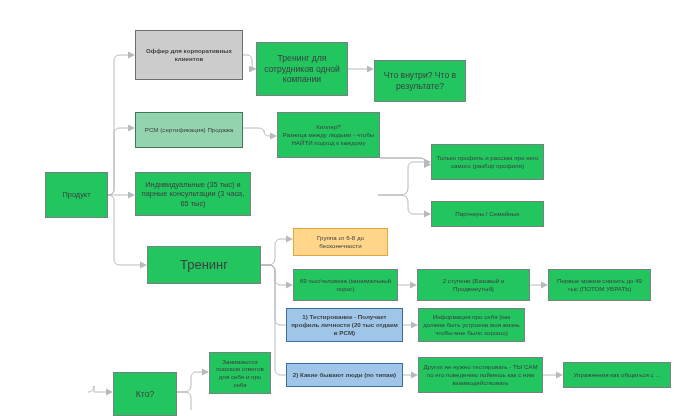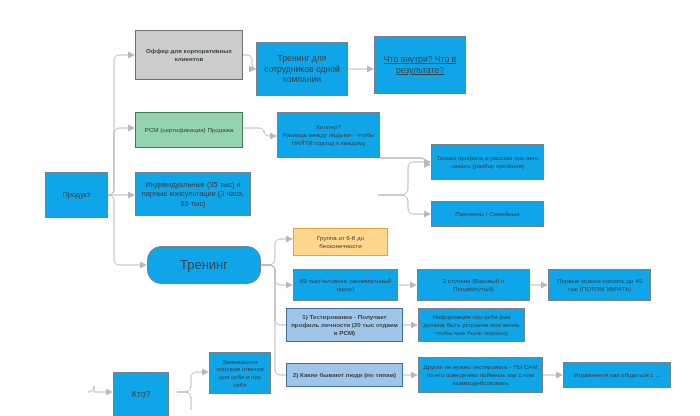--- a/index.html
+++ b/index.html
@@ -12,21 +12,21 @@
   }
   #canvas{position:absolute;inset:0;width:700px;height:416px;}
   .node{
     position:absolute;
     box-sizing:border-box;
     display:flex;
     align-items:center;
     justify-content:center;
     text-align:center;
     color:#3c4043;
-    background:#0ea5e9;
+    background:#22c55e;
     border:1px solid #7a7f85;
     line-height:1.25;
     padding:2px 4px;
     white-space:pre-line;
   }
   .n-xs{font-size:6.2px;}
   .n-sm{font-size:7.4px;}
   .n-md{font-size:8.6px;}
   .n-lg{font-size:13px;}
   .fill-gray{background:#cccccc;border-color:#6b7075;}
@@ -111,50 +111,50 @@
 
     <path d="M177 392 H184 Q191 392 191 398 V410"></path>
   </svg>
 
   <div class="node n-sm" style="left:45px;top:172px;width:63px;height:46px;">Продукт</div>
 
   <div class="node n-xs bold fill-gray" style="left:135px;top:30px;width:108px;height:50px;">Оффер для корпоративных клиентов</div>
 
   <div class="node n-md" style="left:256px;top:42px;width:92px;height:54px;">Тренинг для сотрудников одной компании</div>
 
-  <div class="node n-md" style="left:374px;top:36px;width:92px;height:58px;text-decoration:underline;">Что внутри? Что в результате?</div>
+  <div class="node n-md" style="left:374px;top:60px;width:92px;height:42px;">Что внутри? Что в результате?</div>
 
   <div class="node n-xs fill-green" style="left:135px;top:112px;width:108px;height:36px;">PCM (сертификация) Продажа</div>
 
   <div class="node n-xs" style="left:277px;top:112px;width:103px;height:46px;">Киллер?
 Разница между людьми - чтобы НАЙТИ подход к каждому</div>
 
   <div class="node n-sm" style="left:135px;top:172px;width:116px;height:44px;">Индивидуальные (35 тыс) и парные консультации (3 часа, 65 тыс)</div>
 
   <div class="node n-xs" style="left:431px;top:144px;width:113px;height:36px;">Только профиль и рассказ про него самого (разбор профиля)</div>
 
   <div class="node n-xs" style="left:431px;top:201px;width:113px;height:26px;">Партнеры / Семейные</div>
 
-  <div class="node n-lg" style="left:147px;top:246px;width:114px;height:38px;border-radius:14px;">Тренинг</div>
+  <div class="node n-lg" style="left:147px;top:246px;width:114px;height:38px;">Тренинг</div>
 
   <div class="node n-xs fill-orange" style="left:293px;top:228px;width:95px;height:28px;">Группа от 6-8 до бесконечности</div>
 
   <div class="node n-xs" style="left:293px;top:269px;width:105px;height:32px;">69 тыс/человека (минимальный порог)</div>
 
   <div class="node n-xs" style="left:417px;top:269px;width:113px;height:32px;">2 ступени (Базовый и Продвинутый)</div>
 
   <div class="node n-xs" style="left:548px;top:269px;width:103px;height:32px;">Первые можем снизить до 49 тыс (ПОТОМ УБРАТЬ)</div>
 
   <div class="node n-xs bold fill-blue" style="left:286px;top:308px;width:117px;height:34px;">1) Тестирование - Получает профиль личности (20 тыс отдаем в PCM)</div>
 
   <div class="node n-xs" style="left:418px;top:308px;width:107px;height:34px;">Информация про себя (как должна быть устроена моя жизнь чтобы мне было хорошо)</div>
 
   <div class="node n-xs bold fill-blue" style="left:286px;top:363px;width:117px;height:24px;">2) Какие бывают люди (по типам)</div>
 
   <div class="node n-xs" style="left:418px;top:357px;width:125px;height:36px;">Других не нужно тестировать - ТЫ САМ по его поведению поймешь как с ним взаимодействовать</div>
 
   <div class="node n-xs" style="left:563px;top:362px;width:108px;height:26px;">Упражнения как общаться с ...</div>
 
-  <div class="node n-md" style="left:113px;top:372px;width:56px;height:44px;">Кто?</div>
+  <div class="node n-md" style="left:113px;top:372px;width:64px;height:44px;">Кто?</div>
 
   <div class="node n-xs" style="left:209px;top:352px;width:62px;height:42px;">Занимаются поиском ответов для себя и про себя</div>
 
 </div>
 
 </body></html>

